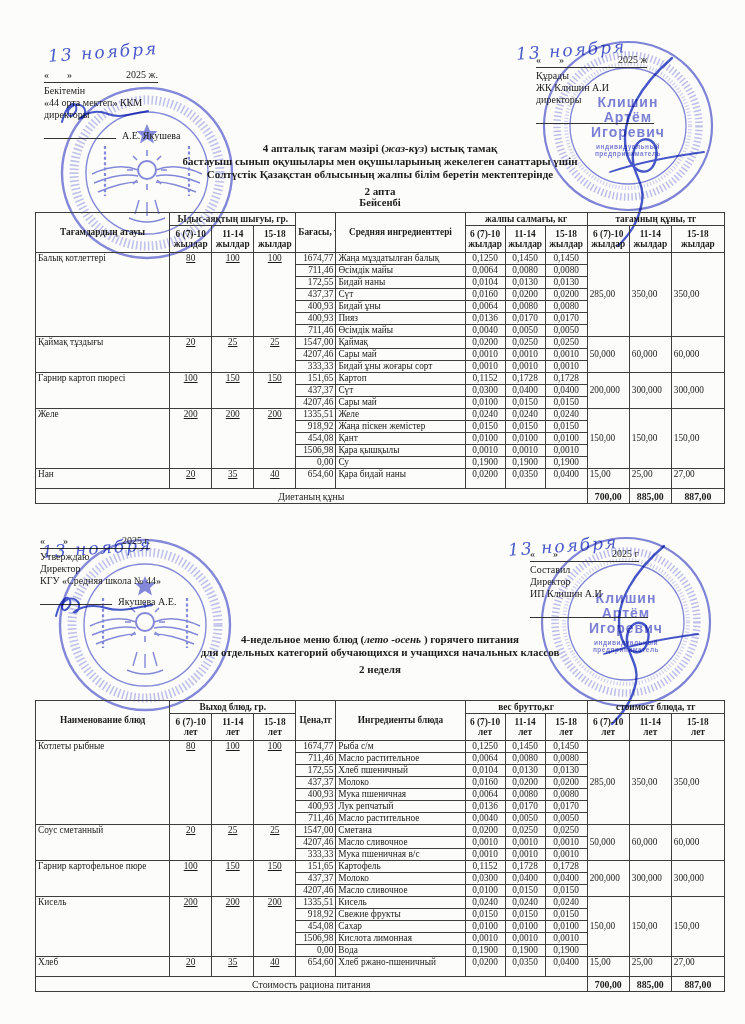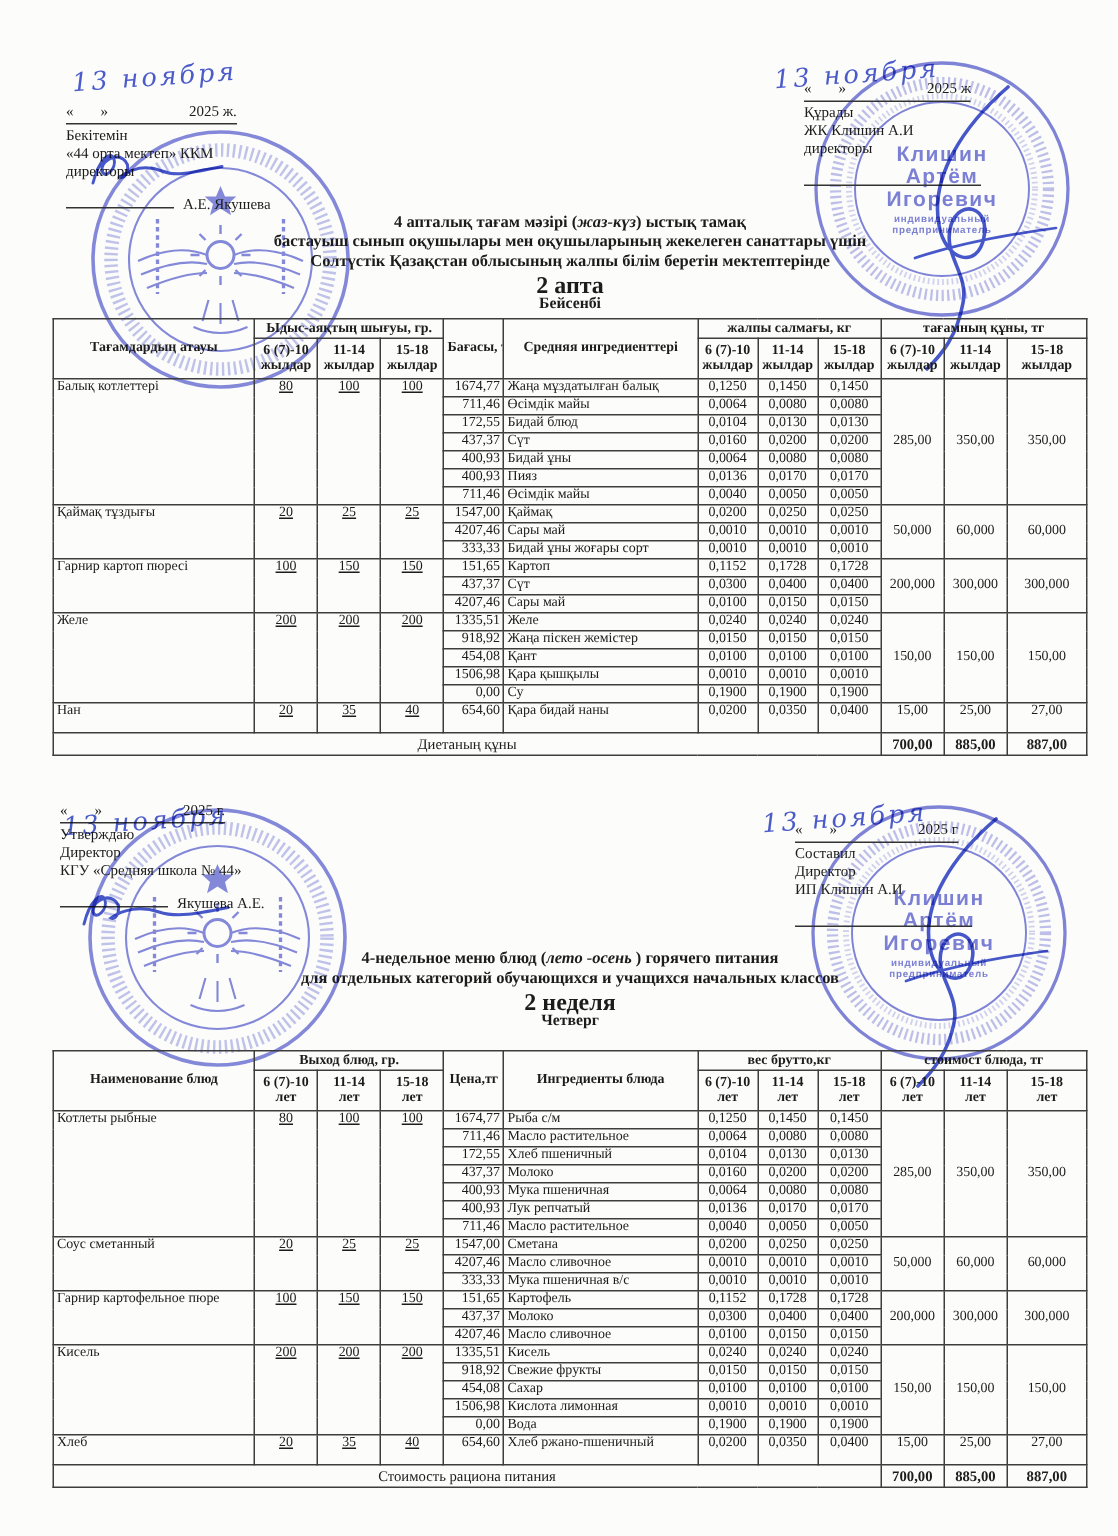--- a/index.html
+++ b/index.html
@@ -14,37 +14,37 @@
   .dgap{display:inline-block;width:18px;}
   .dgap2{display:inline-block;width:54px;}
   .sigline{margin-top:9px;white-space:nowrap;}
   .sig-rule{display:inline-block;width:72px;border-bottom:1px solid #333;height:9px;}
   .sig-rule.long{width:118px;}
   .signer{margin-left:6px;}
 
   
   .titles{position:absolute;left:35px;width:690px;text-align:center;font-weight:bold;}
   .t-line{font-size:11px;line-height:13px;}
-  .t-week{font-size:16px;margin-top:4px;line-height:12px;}
+  .t-week{font-size:11px;margin-top:4px;line-height:12px;}
   .t-day{font-size:10.5px;line-height:12px;}
   .ital{font-style:italic;}
 
   
   .menu-table{position:absolute;left:35px;border-collapse:collapse;table-layout:fixed;width:690px;background:transparent;}
   .menu-table th,.menu-table td{border:1px solid #3d3d3d;padding:0 2px;overflow:hidden;white-space:nowrap;}
   .menu-table th{font-size:9.3px;font-weight:bold;text-align:center;line-height:10.5px;}
   .menu-table tr.hr1 th{height:13px;}
   .menu-table tr.hr2 th{height:27px;}
   .menu-table tbody td{font-size:9.3px;height:12px;line-height:11px;}
   .c-name{text-align:left;vertical-align:top;font-size:9.5px;}
   .c-out{text-align:center;vertical-align:top;padding-top:1px;text-decoration:underline;}
   .c-price{text-align:right;}
   .c-ing{text-align:left;}
   .c-w{text-align:center;}
-  .c-cost{text-align:center;vertical-align:middle;font-size:9.5px;}
+  .c-cost{vertical-align:middle;font-size:9.5px;}
   .menu-table tr.tall td{height:20px;vertical-align:top;}
   .menu-table tr.total-row td{height:15px;font-size:9.8px;}
   .total-label{text-align:center;}
   .total-val{font-weight:bold;text-align:center;}
 
   
   .stamp{position:absolute;mix-blend-mode:multiply;opacity:.85;}
   .ip-center{position:absolute;left:0;top:0;width:100%;height:100%;display:flex;flex-direction:column;
              align-items:center;justify-content:center;color:#666cd2;filter:blur(.3px);
              font-family:"Liberation Sans","DejaVu Sans",sans-serif;text-align:center;}
@@ -240,21 +240,20 @@
     <div class="t-week">2 апта</div>
     <div class="t-day">Бейсенбі</div>
   </div>
 
   <div class="titles" style="top:633px;">
     <div class="t-line">
       <span>4-недельное меню блюд (</span><span class="ital">лето -осень</span><span> ) горячего питания</span>
     </div>
     <div class="t-line">для отдельных категорий обучающихся и учащихся начальных классов</div>
     <div class="t-week">2 неделя</div>
-    <div class="t-day">Четверг</div>
   </div>
 
   <table class="menu-table" style="top:212px;">
       <colgroup>
         <col style="width: 134px;">
         <col style="width: 42px;">
         <col style="width: 42px;">
         <col style="width: 42px;">
         <col style="width: 40px;">
         <col style="width: 129px;">
@@ -303,21 +302,21 @@
         </tr>
         <tr>
           <td class="c-price">711,46</td>
           <td class="c-ing">Өсімдік майы</td>
           <td class="c-w">0,0064</td>
           <td class="c-w">0,0080</td>
           <td class="c-w">0,0080</td>
         </tr>
         <tr>
           <td class="c-price">172,55</td>
-          <td class="c-ing">Бидай блюд</td>
+          <td class="c-ing">Бидай наны</td>
           <td class="c-w">0,0104</td>
           <td class="c-w">0,0130</td>
           <td class="c-w">0,0130</td>
         </tr>
         <tr>
           <td class="c-price">437,37</td>
           <td class="c-ing">Сүт</td>
           <td class="c-w">0,0160</td>
           <td class="c-w">0,0200</td>
           <td class="c-w">0,0200</td>

